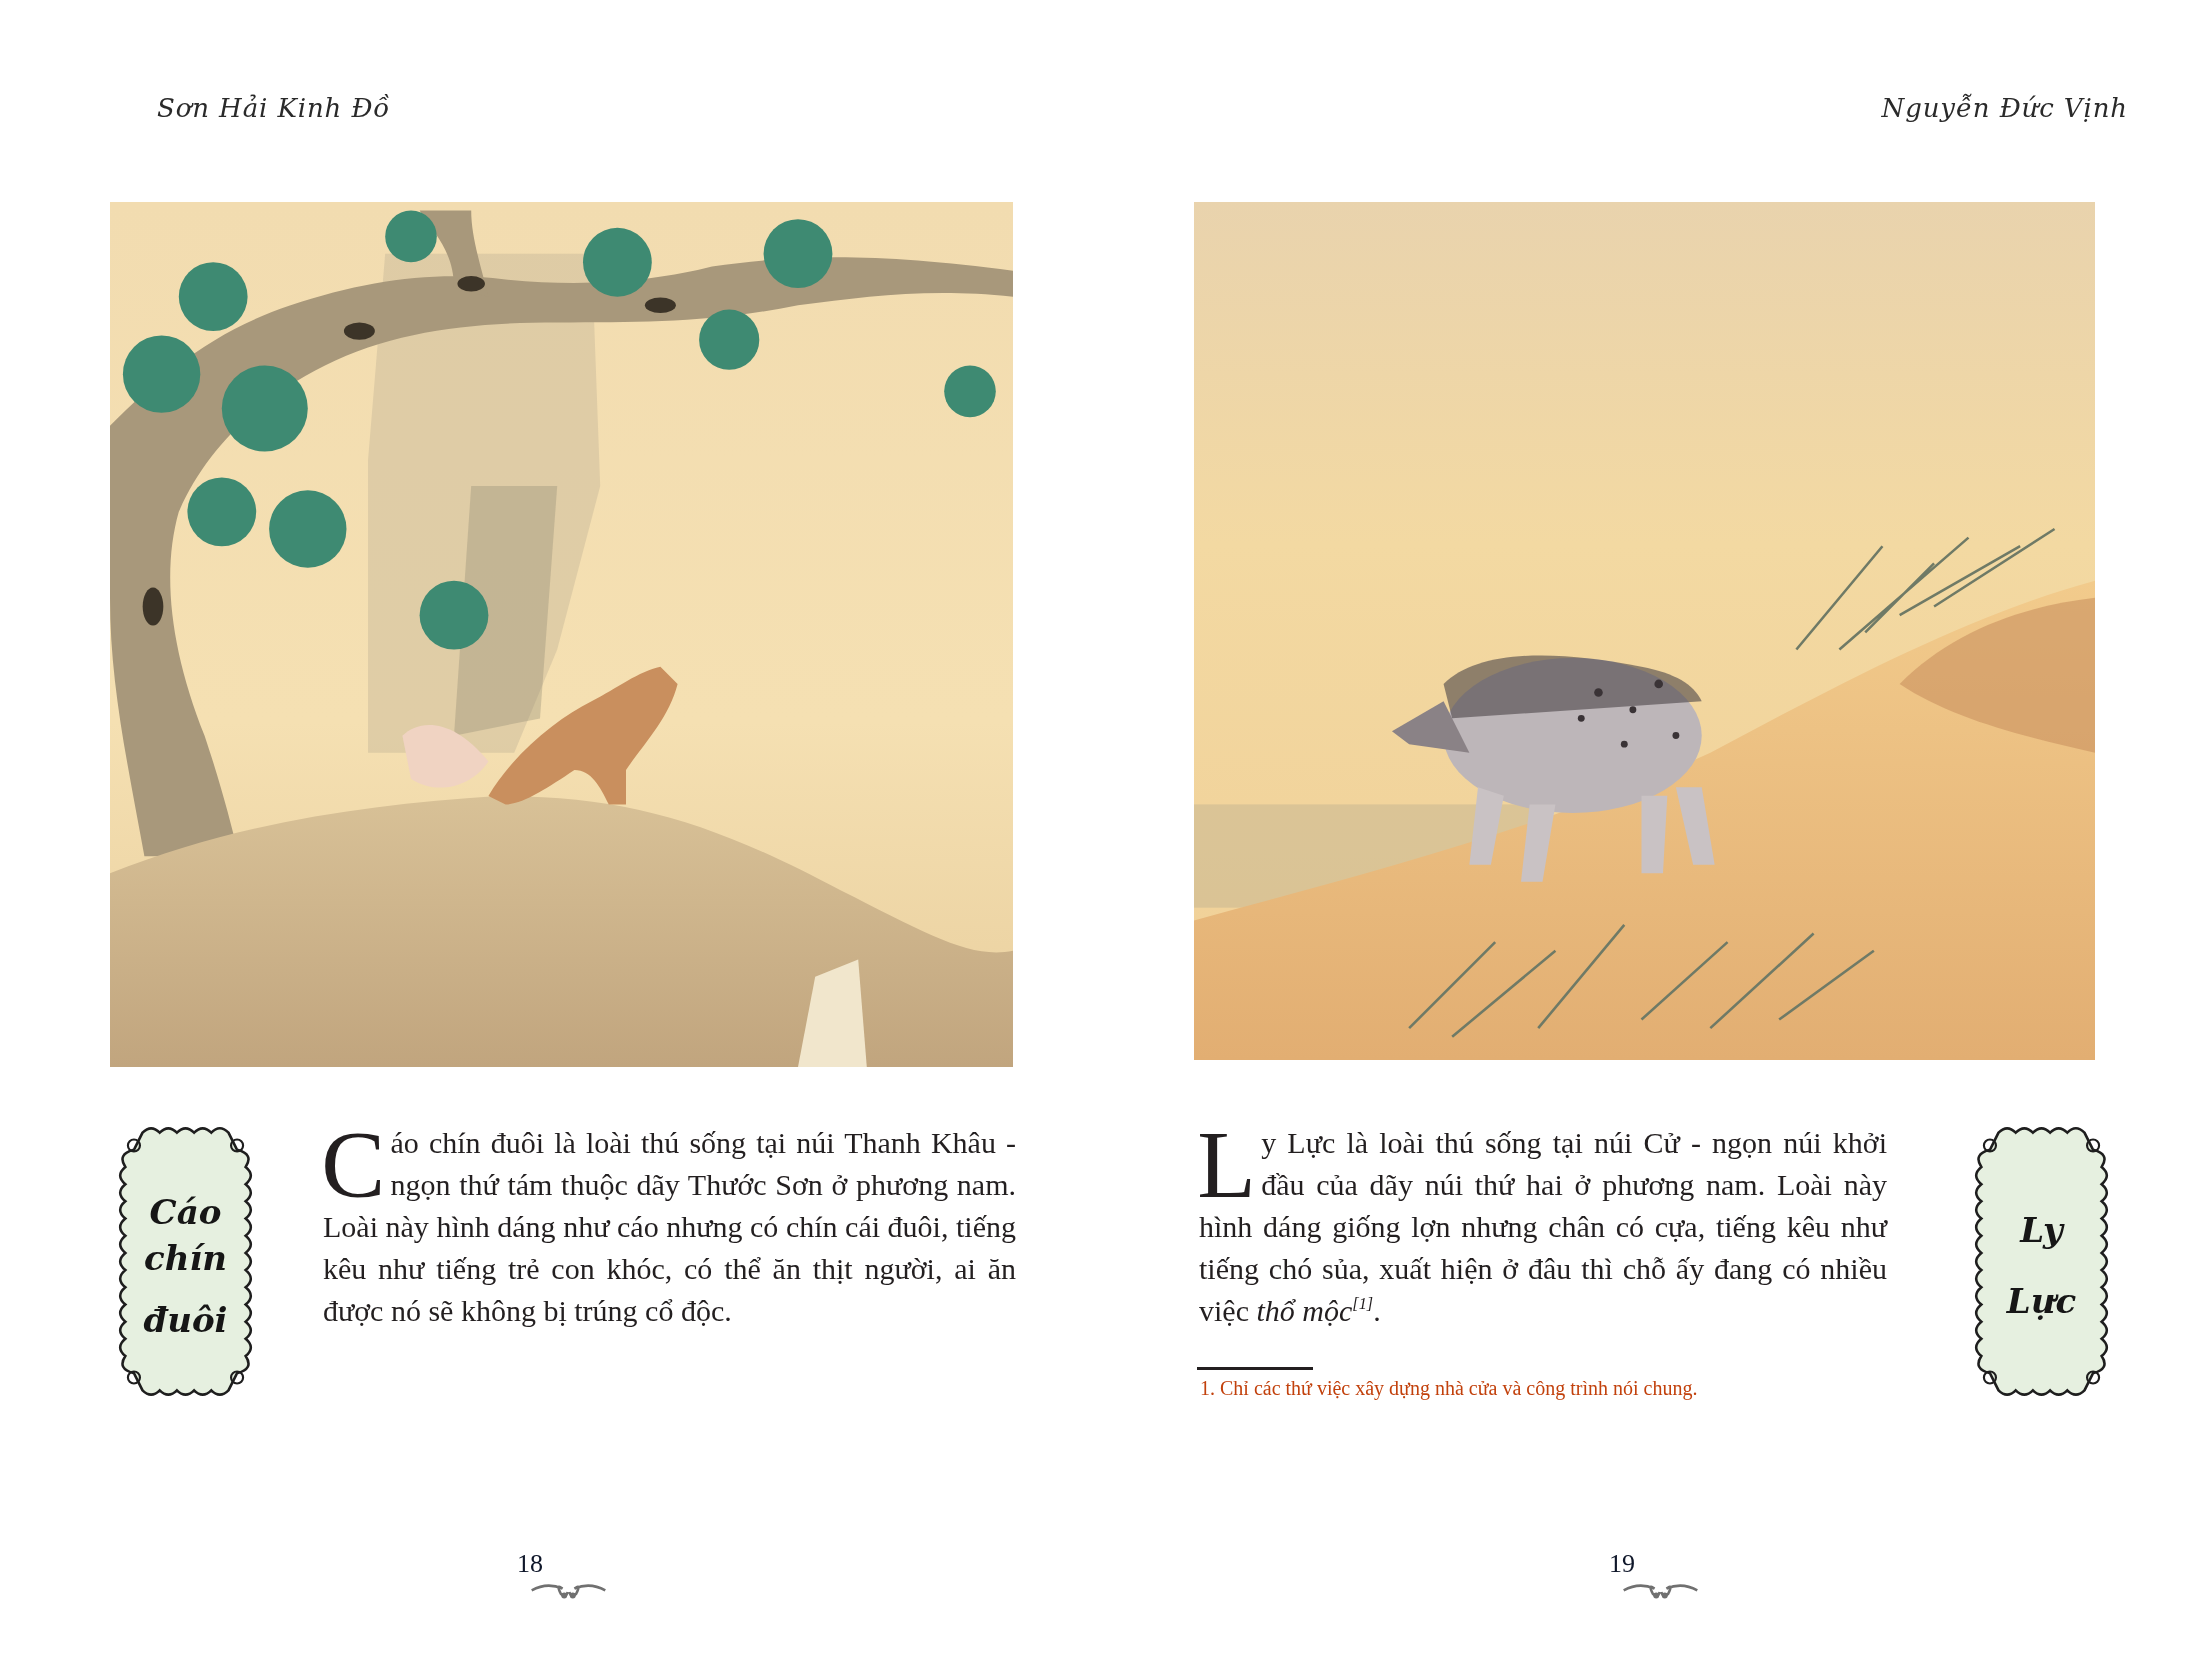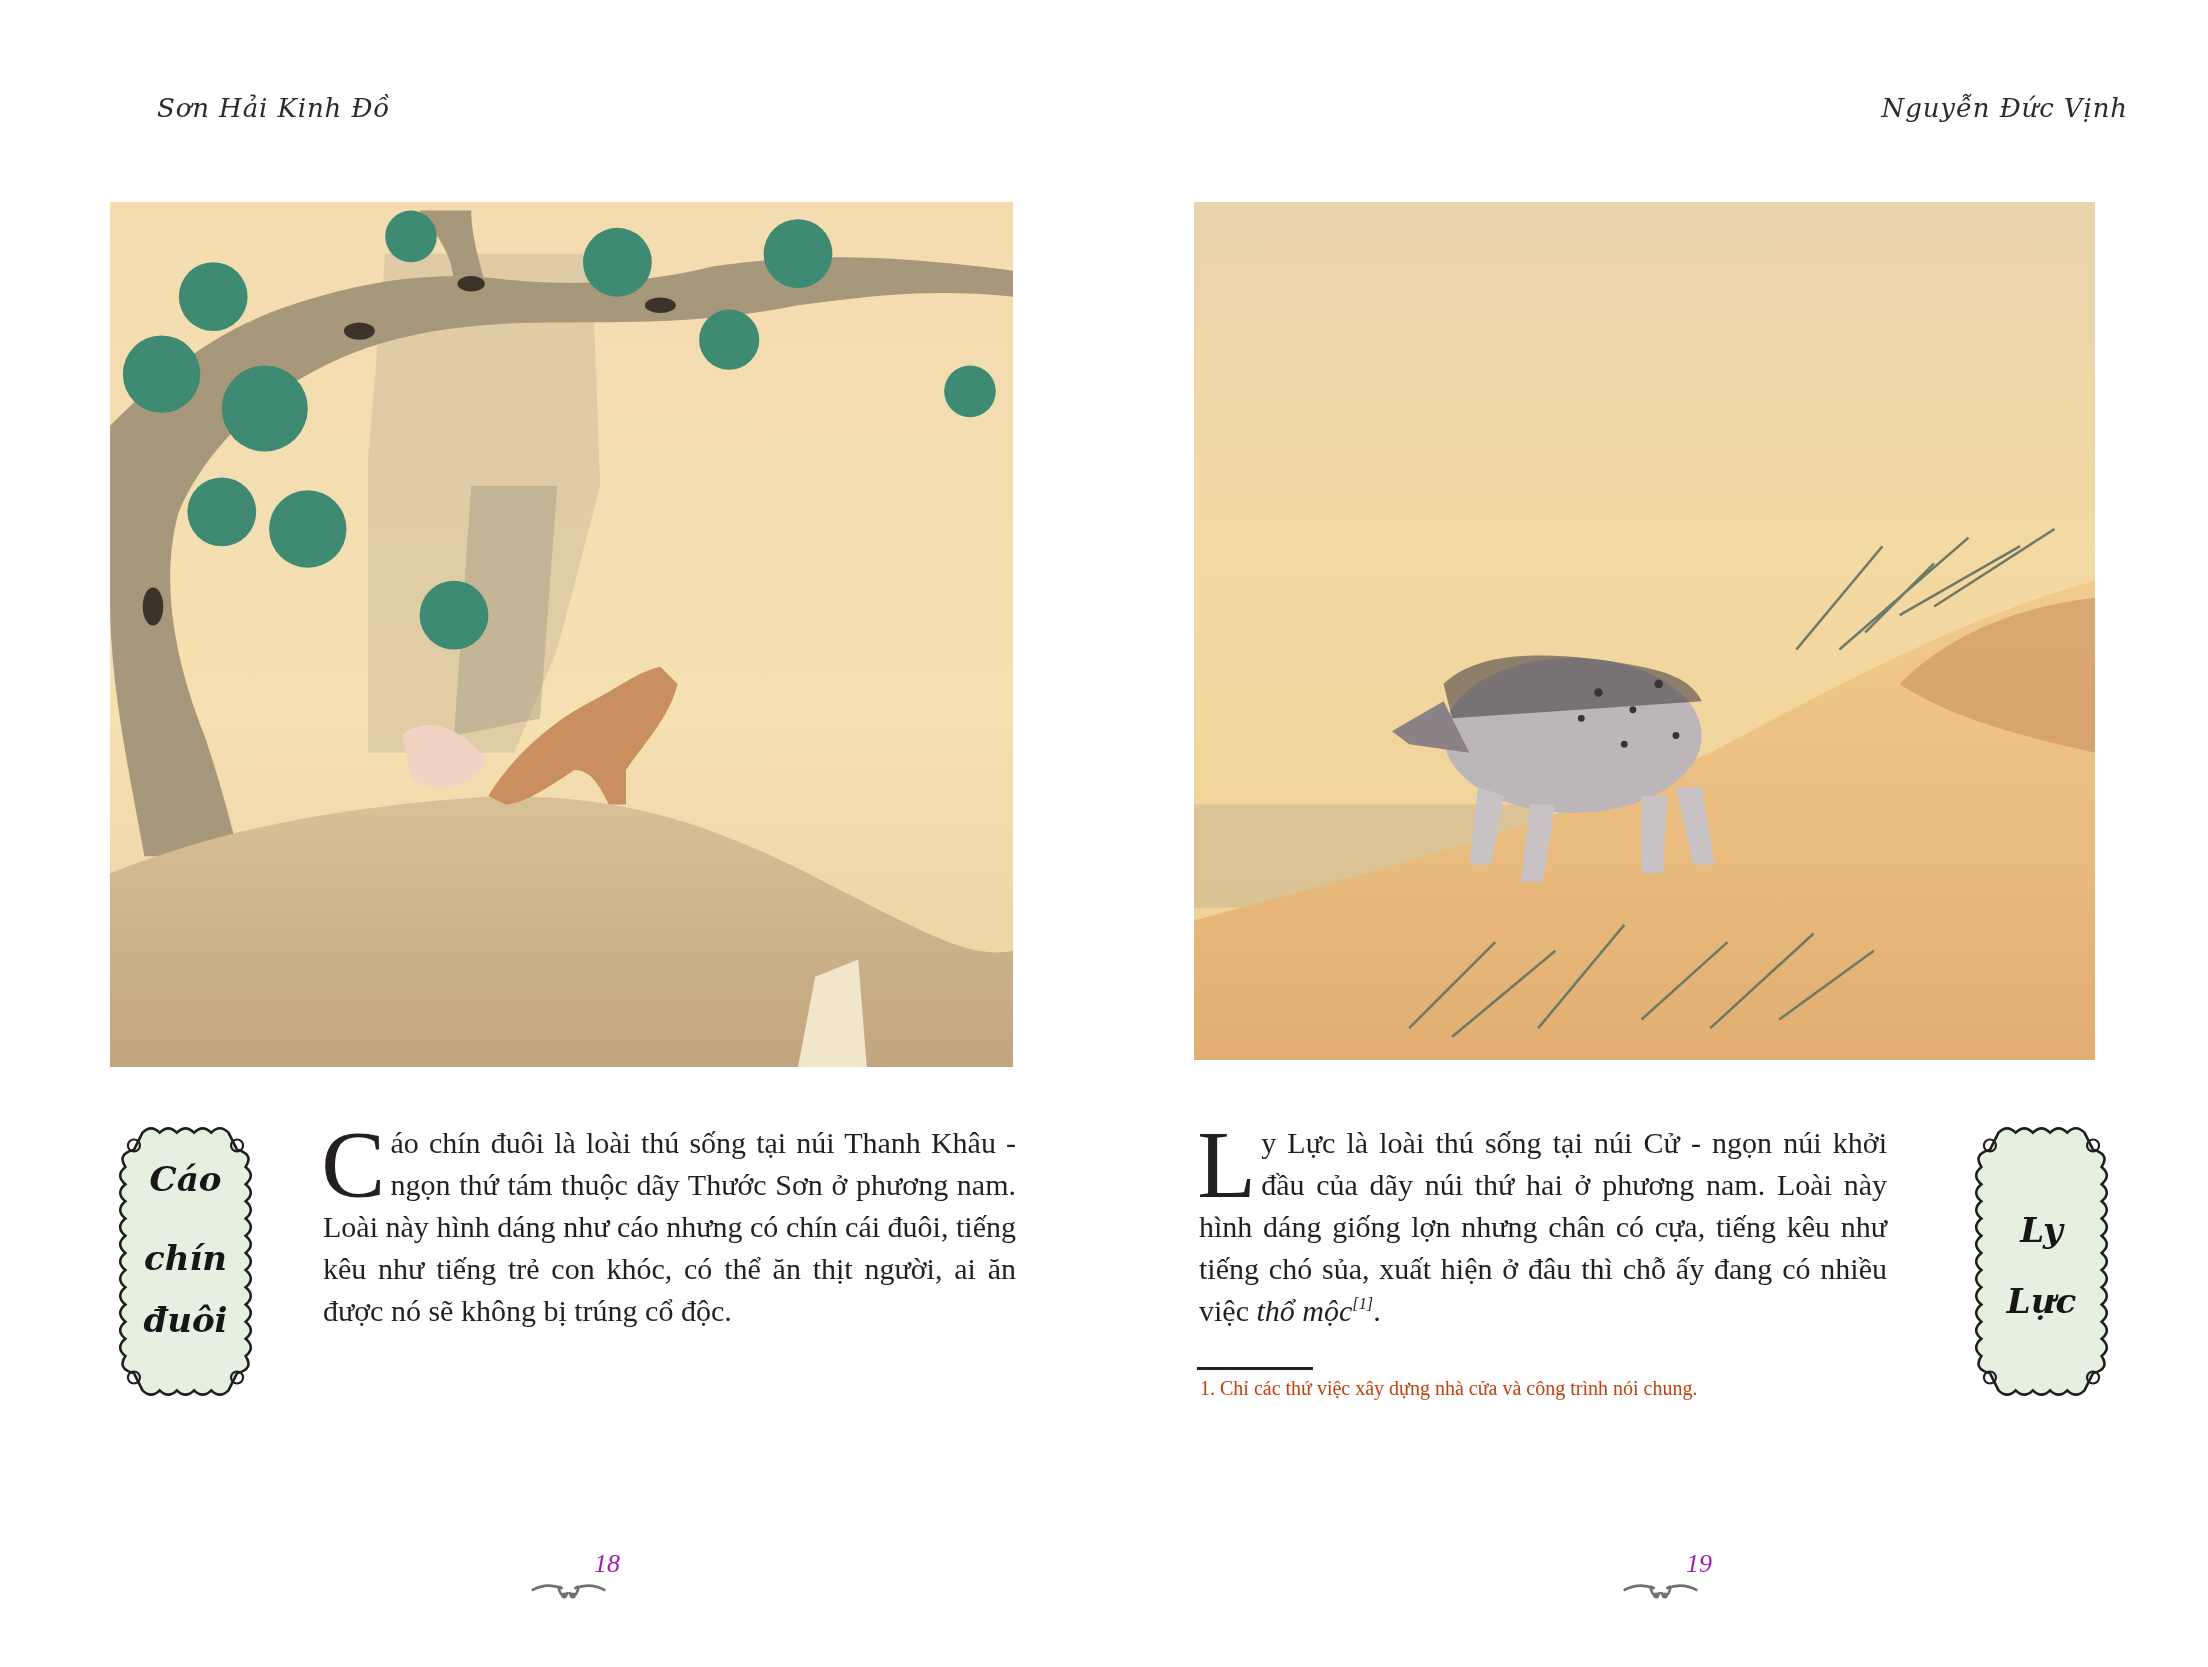--- a/index.html
+++ b/index.html
@@ -32,21 +32,21 @@
   .footnote { position: absolute; left: 96px; top: 1377px; font-size: 20px; color: #c2410c; }
 
   .cartouche { position: absolute; width: 155px; height: 275px; }
   .left .cartouche { left: 108px; top: 1124px; }
   .right .cartouche { left: 860px; top: 1124px; }
   .cartouche svg { position: absolute; left: 0; top: 0; width: 100%; height: 100%; }
   .cartouche .label { position: absolute; left: 0; width: 100%; text-align: center;
                       font-family: "DejaVu Serif", serif; font-style: italic; font-weight: bold;
                       font-size: 34px; color: #161616; }
 
-  .folio { position: absolute; top: 1549px; font-size: 26px; color: #a21caf; text-align: right; width: 103px; font-style: italic; }
+  .folio { position: absolute; top: 1549px; font-size: 26px; color: #0f172a; text-align: left; width: 103px; }
   .left .folio { left: 517px; }
   .right .folio { left: 505px; }
   .ornament { position: absolute; top: 1580px; width: 77px; height: 22.4px; }
   .left .ornament { left: 530px; }
   .right .ornament { left: 518px; }
 </style>
 </head>
 <body>
 
 <div class="page left">
@@ -100,21 +100,21 @@
   </div>
 
   <div class="cartouche">
     <svg viewBox="0 0 180 320">
       <path d="M40 10 Q50 0 60 10 Q70 0 80 10 Q90 0 100 10 Q110 0 120 10 Q130 0 140 10 L150 30 Q170 35 160 50 Q172 60 160 70 Q172 80 160 90 Q172 100 160 110 Q172 120 160 130 Q172 140 160 150 Q172 160 160 170 Q172 180 160 190 Q172 200 160 210 Q172 220 160 230 Q172 240 160 250 Q172 260 160 270 Q170 285 150 290 L140 310 Q130 320 120 310 Q110 320 100 310 Q90 320 80 310 Q70 320 60 310 Q50 320 40 310 L30 290 Q10 285 20 270 Q8 260 20 250 Q8 240 20 230 Q8 220 20 210 Q8 200 20 190 Q8 180 20 170 Q8 160 20 150 Q8 140 20 130 Q8 120 20 110 Q8 100 20 90 Q8 80 20 70 Q8 60 20 50 Q10 35 30 30 Z" fill="#e6f0e0" stroke="#1e1e1e" stroke-width="3"></path>
       <circle cx="30" cy="25" r="7" fill="none" stroke="#1e1e1e" stroke-width="2.5"></circle>
       <circle cx="150" cy="25" r="7" fill="none" stroke="#1e1e1e" stroke-width="2.5"></circle>
       <circle cx="30" cy="295" r="7" fill="none" stroke="#1e1e1e" stroke-width="2.5"></circle>
       <circle cx="150" cy="295" r="7" fill="none" stroke="#1e1e1e" stroke-width="2.5"></circle>
     </svg>
-    <div class="label" style="top:35px">Cáo</div>
+    <div class="label" style="top:68px">Cáo</div>
     <div class="label" style="top:114px">chín</div>
     <div class="label" style="top:176px">đuôi</div>
   </div>
 
   <div class="body-text">
     <span class="dropcap">C</span><span>áo chín đuôi là loài thú sống tại núi Thanh Khâu - ngọn thứ tám thuộc dãy Thước Sơn ở phương nam. Loài này hình dáng như cáo nhưng có chín cái đuôi, tiếng kêu như tiếng trẻ con khóc, có thể ăn thịt người, ai ăn được nó sẽ không bị trúng cổ độc.</span>
   </div>
 
   <div class="folio">18</div>
   <svg class="ornament" viewBox="0 0 90 26">

